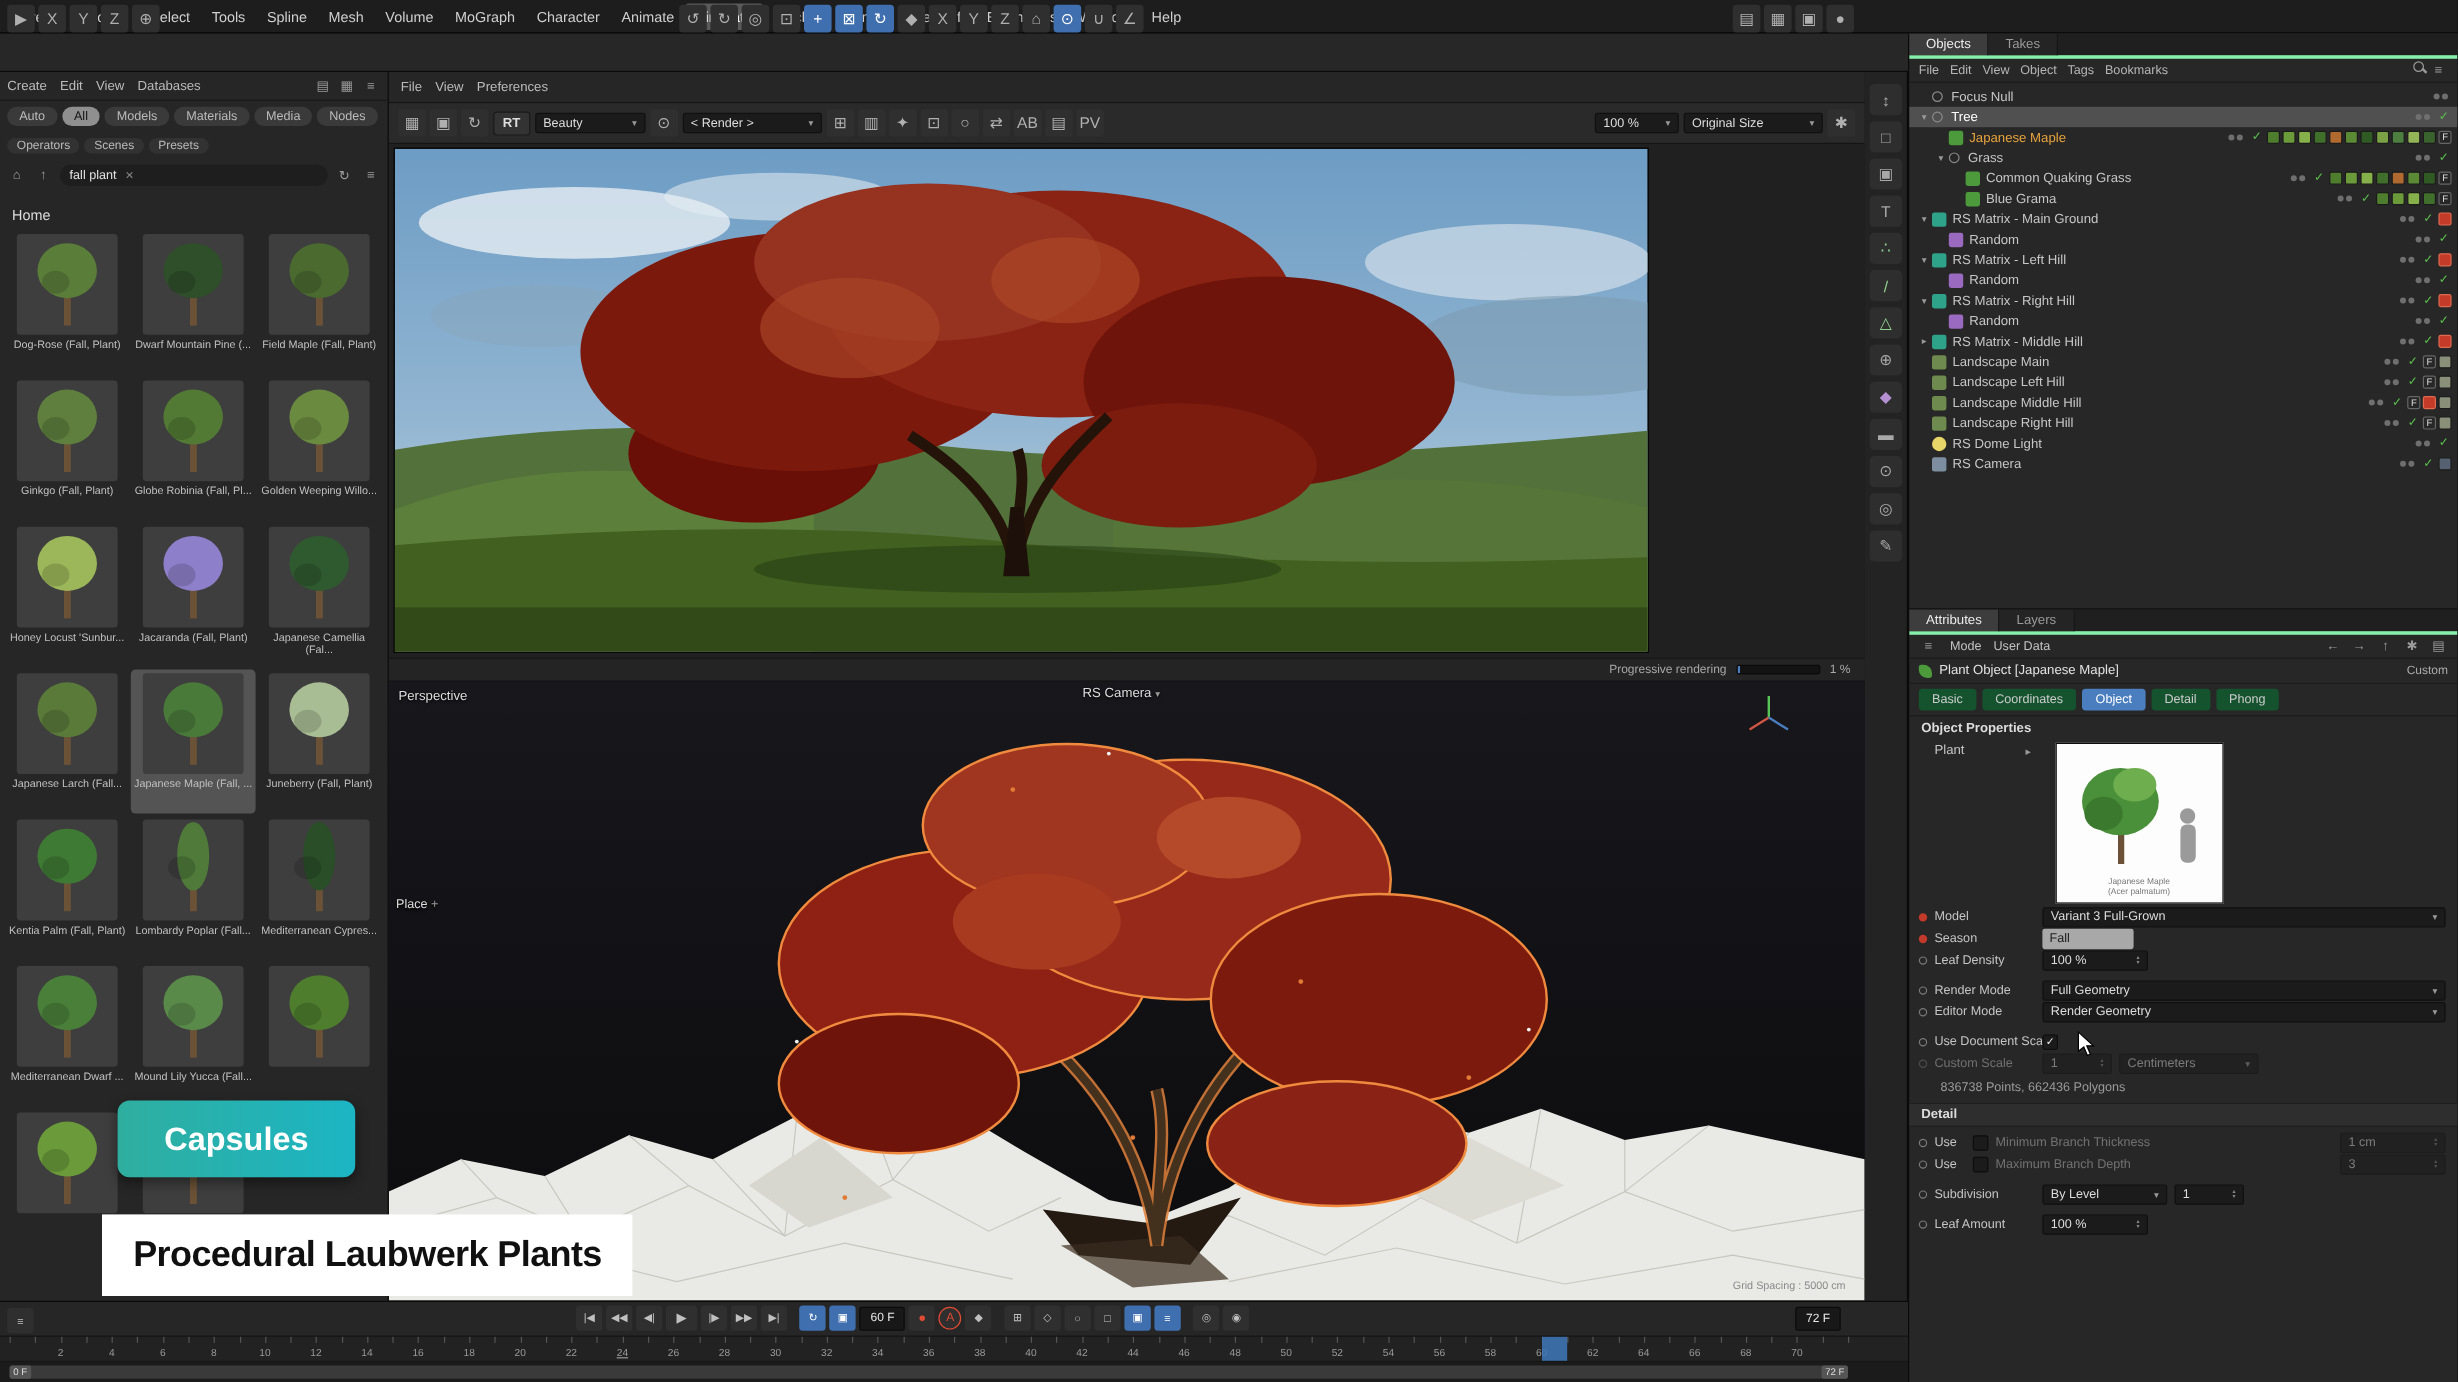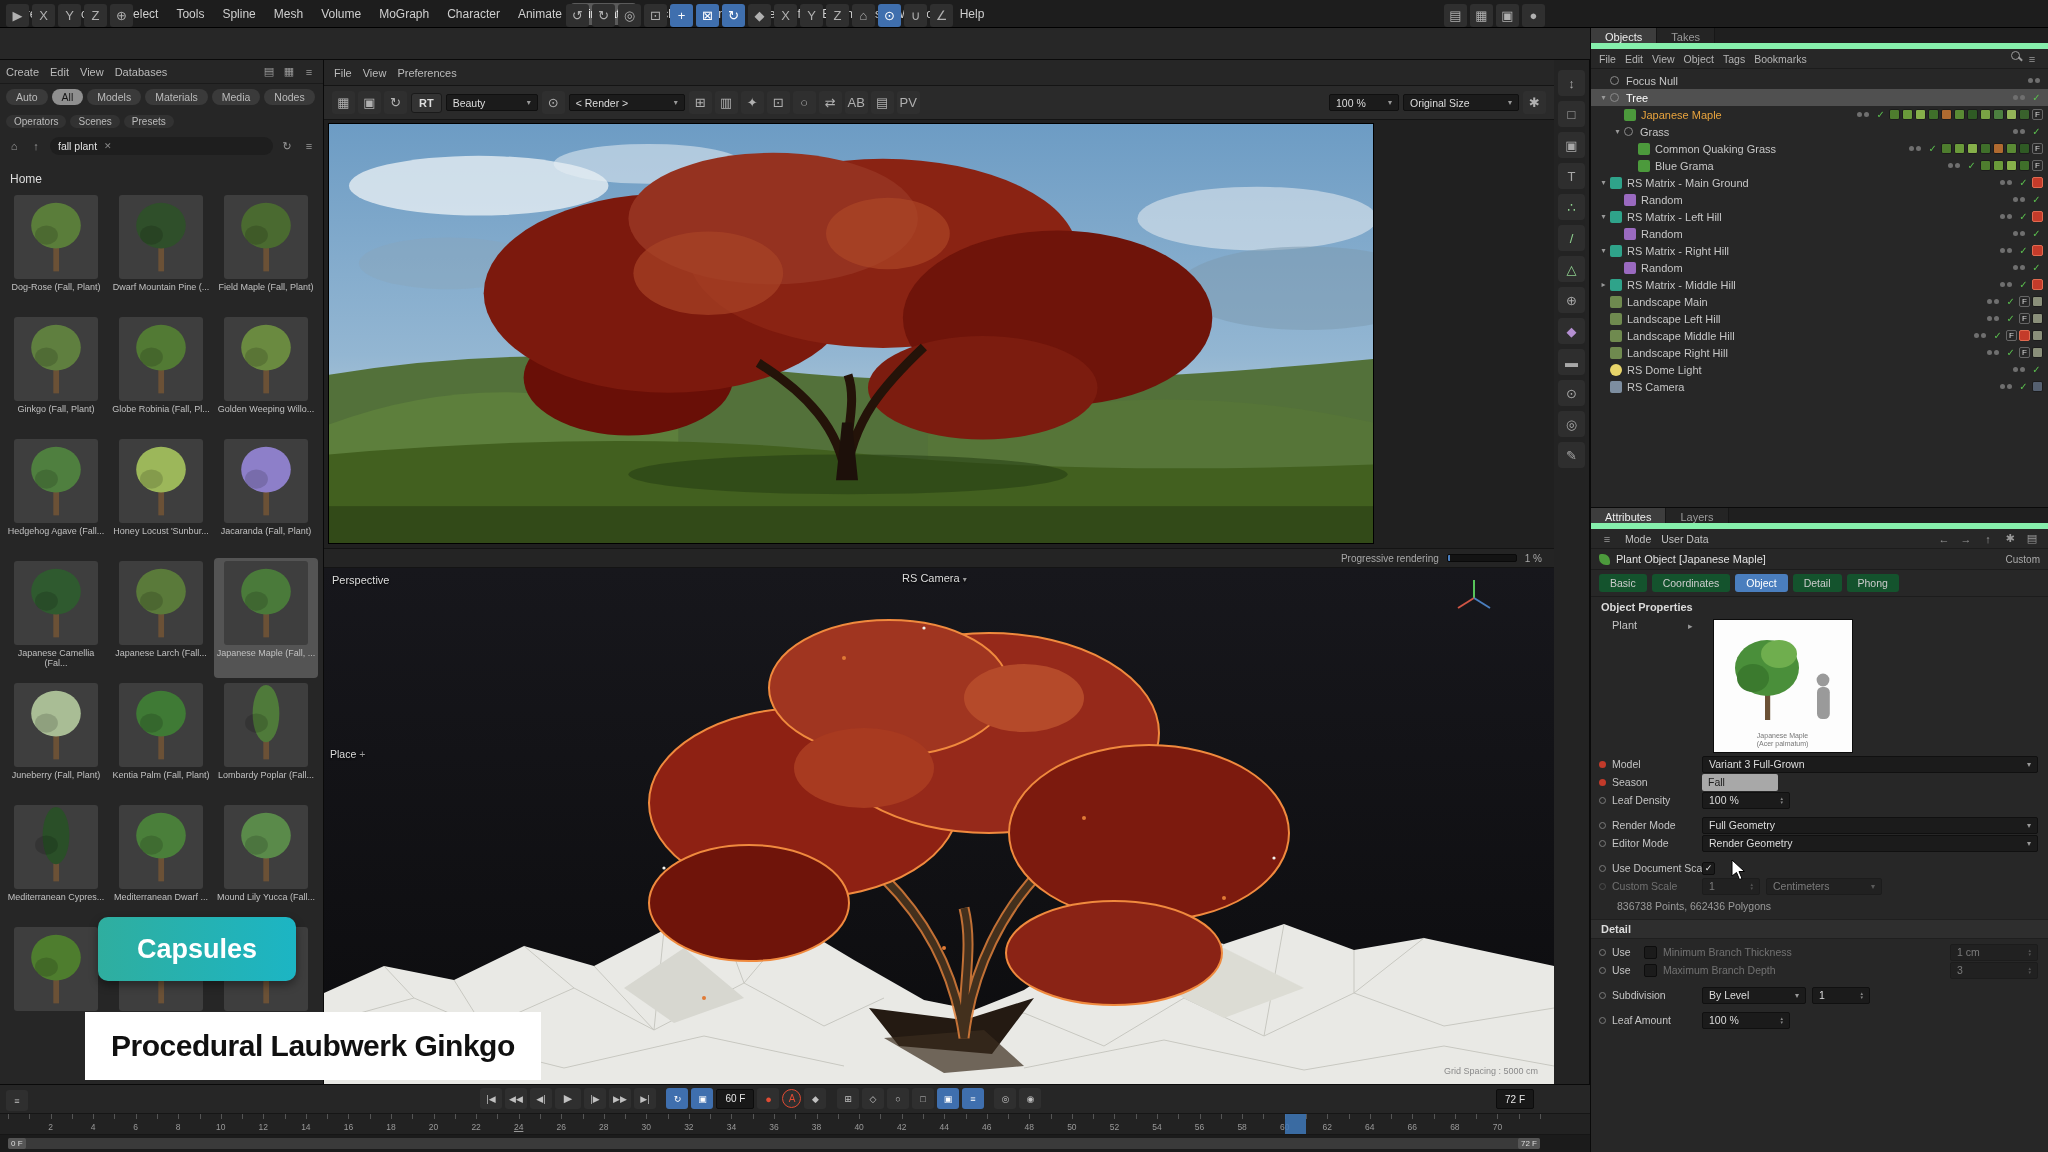--- a/index.html
+++ b/index.html
@@ -49,21 +49,21 @@
 .pbar{width:70px;height:8px;background:#131313;border:1px solid #0a0a0a;border-radius:2px;overflow:hidden}
 .pfill{height:100%;width:3%;background:#4a7ebe}
 #viewport2{height:516px;position:relative;background:#0f0f12}
 .vplabel{position:absolute;font-size:11px;color:#ddd;text-shadow:0 1px 2px #000}
 #grid-info{position:absolute;right:16px;bottom:8px;font-size:9px;color:#8a8a8a}
 
 #mode-toolbar{left:1554px;top:60px;width:36px;height:1024px;background:#232323;border-right:1px solid #0a0a0a;display:flex;flex-direction:column;align-items:center;padding-top:10px;gap:5px}
 .msi{width:27px;height:26px;border-radius:4px;background:#2e2e2e;display:flex;align-items:center;justify-content:center;font-size:13px;color:#a8a8a8}
 
 #right-panel{left:1590px;top:28px;width:458px;height:1124px;background:#272727;border-left:1px solid #0a0a0a;overflow:hidden}
-.ptabs{display:flex;background:#1f1f1f;border-bottom:6px solid #86efac;height:21px}
+.ptabs{display:flex;background:#1f1f1f;border-bottom:3px solid #86efac;height:21px}
 .ptab{font-size:11px;padding:3px 14px;background:#242424;color:#9a9a9a;border-right:1px solid #171717}
 .ptab.act{background:#3d3d3d;color:#ececec}
 .pmenu-row{display:flex;align-items:center;height:20px;padding:0 8px;border-bottom:1px solid #1c1c1c}
 .pmenu{font-size:10.5px;color:#b5b5b5;margin-right:9px}
 #om-tree{padding-top:3px}
 .om-row{display:flex;align-items:center;height:17px;font-size:11px;color:#c6c6c6}
 .om-row.selected{background:#505050;color:#fff}
 .om-exp{width:13px;font-size:8px;color:#999;text-align:center;flex:none}
 .om-ico{width:12px;height:12px;margin-right:5px;flex:none;border-radius:2px}
 .ico-null{background:transparent;border:1.5px solid #8a8a8a;border-radius:50%;width:9px;height:9px;margin-right:7px}
@@ -274,28 +274,20 @@
             </svg></div>
           <div class="lbl">Globe Robinia (Fall, Pl...</div>
         </div>
         <div class="cell">
           <div class="thumb"><svg viewBox="0 0 40 44" width="84" height="84">
               <rect x="18.6" y="25" width="3" height="15" fill="#6b5136"></rect>
               <ellipse cx="20" cy="16" rx="13" ry="12" fill="#6a8a40"></ellipse>
               <ellipse cx="15" cy="21" rx="6" ry="5" fill="#000" opacity="0.15"></ellipse>
             </svg></div>
           <div class="lbl">Golden Weeping Willo...</div>
-        </div>
-        <div class="cell">
-          <div class="thumb"><svg viewBox="0 0 40 44" width="84" height="84">
-              <rect x="18.6" y="25" width="3" height="15" fill="#6b5136"></rect>
-              <ellipse cx="20" cy="16" rx="13" ry="12" fill="#4f7f3f"></ellipse>
-              <ellipse cx="15" cy="21" rx="6" ry="5" fill="#000" opacity="0.15"></ellipse>
-            </svg></div>
-          <div class="lbl">Hedgehog Agave (Fall...</div>
         </div>
         <div class="cell">
           <div class="thumb"><svg viewBox="0 0 40 44" width="84" height="84">
               <rect x="18.6" y="25" width="3" height="15" fill="#6b5136"></rect>
               <ellipse cx="20" cy="16" rx="13" ry="12" fill="#9cb75a"></ellipse>
               <ellipse cx="15" cy="21" rx="6" ry="5" fill="#000" opacity="0.15"></ellipse>
             </svg></div>
           <div class="lbl">Honey Locust 'Sunbur...</div>
         </div>
         <div class="cell">
@@ -1168,17 +1160,17 @@
       </div>
     <div id="rangebar">
       <div id="range-inner">
         <span class="rcap" style="left:0">0 F</span>
         <span class="rcap" style="right:0">72 F</span>
       </div>
     </div>
   </div>
 
   <div id="capsules-badge" style="background: linear-gradient(90deg, rgb(47, 174, 159), rgb(28, 181, 196));">Capsules</div>
-  <div id="title-card">Procedural Laubwerk Ginkgo</div>
+  <div id="title-card">Procedural Laubwerk Plants</div>
   <svg id="cursor" width="17" height="22" viewBox="0 0 17 22">
     <polygon points="1,1 1,17 5.5,13.5 8.5,20.5 11,19.5 8,12.5 13.5,12.5" fill="#fff" stroke="#000" stroke-width="1"></polygon>
   </svg>
 </div>
 
 </body></html>

